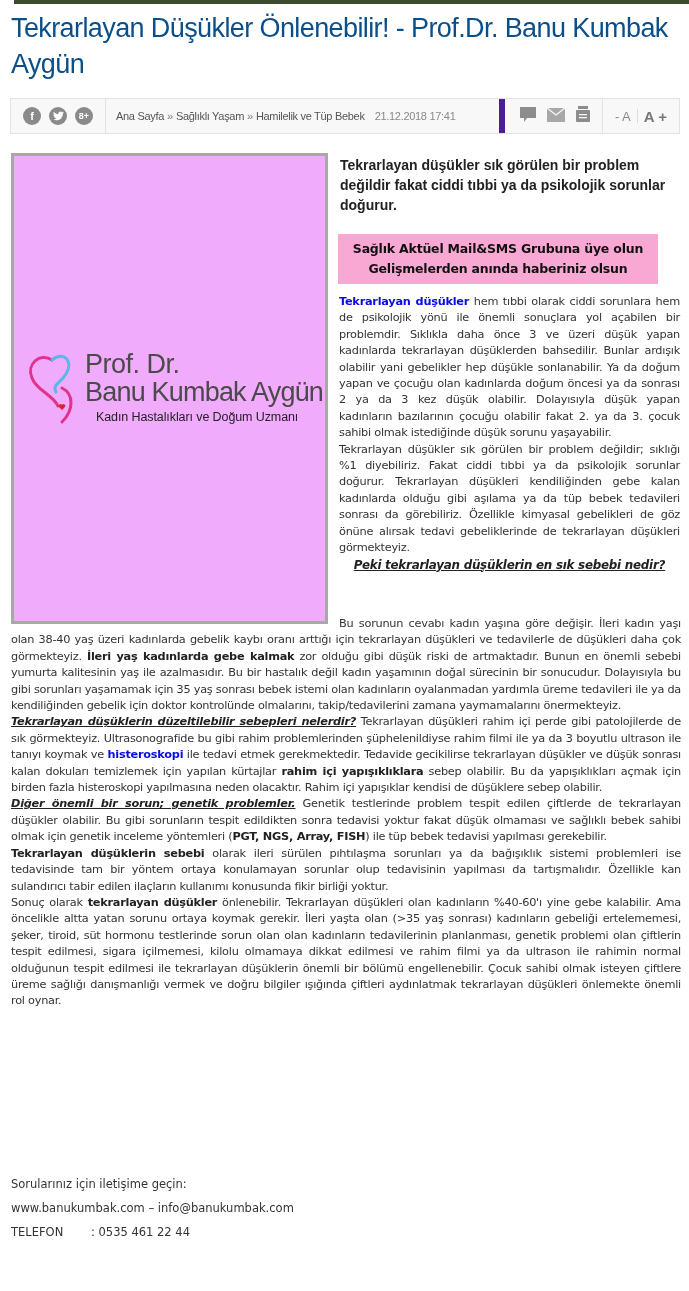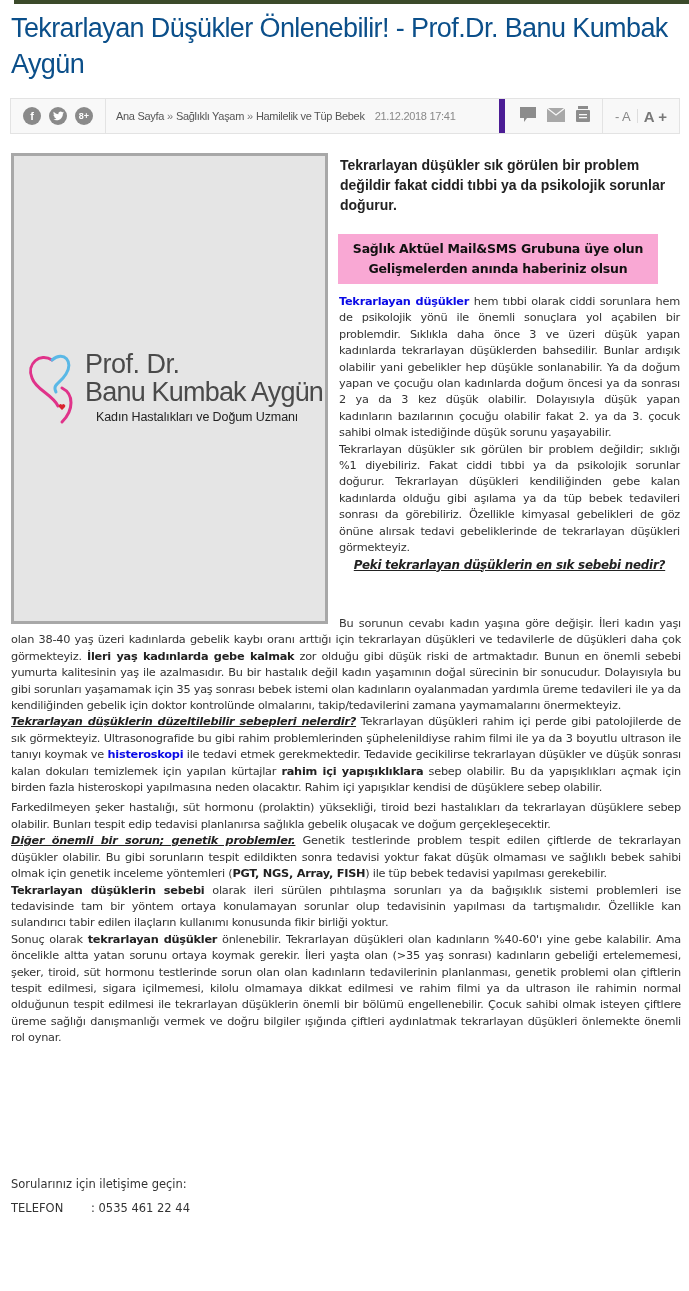--- a/index.html
+++ b/index.html
@@ -27,21 +27,21 @@
   .crumbs .sep { margin: 0 3px; color: #777; }
   .crumbs .date { margin-left: 10px; color: #888; }
   .actions { display: flex; align-items: center; gap: 10px; padding: 0 14px; height: 100%; border-right: 1px solid #e3e3e3; width: 98px; }
   .fontsize { display: flex; align-items: center; gap: 6px; padding: 0 12px; height: 100%; font-family: "Liberation Sans", sans-serif; color: #888; }
   .fontsize .small { font-size: 13px; }
   .fontsize .div { width: 1px; height: 14px; background: #ddd; }
   .fontsize .big { font-size: 15px; font-weight: bold; color: #777; }
 
   .logo-box {
     position: absolute; left: 11px; top: 153px; width: 317px; height: 471px;
-    border: 3px solid #a8a8a8; background: #e5e5e5;
+    border: 3px solid #a8a8a8; background: #f0abfc;
   }
   .logo { position: absolute; left: 8px; top: 192px; width: 300px; height: 80px; }
   .logo .l1 { position: absolute; left: 63px; top: 2px; font-family: "Liberation Sans", sans-serif; font-size: 27px; color: #4a4a4a; letter-spacing: -0.5px; line-height: 28px; }
   .logo .l2 { position: absolute; left: 63px; top: 30px; font-family: "Liberation Sans", sans-serif; font-size: 27px; color: #4a4a4a; letter-spacing: -0.8px; line-height: 28px; white-space: nowrap; }
   .logo .l3 { position: absolute; left: 74px; top: 62px; font-family: "Liberation Sans", sans-serif; font-size: 12.5px; color: #222; white-space: nowrap; letter-spacing: -0.1px; }
   .logo svg { position: absolute; left: 0; top: 2px; }
 
   .lead {
     position: absolute; left: 340px; top: 155px; width: 340px;
     font-family: "Liberation Sans", sans-serif; font-weight: bold; font-size: 14px; line-height: 20px; color: #222;
@@ -142,22 +142,22 @@
 
 <div class="col-right body-text">
   <p><a class="link-blue">Tekrarlayan düşükler</a><span> hem tıbbi olarak ciddi sorunlara hem de psikolojik yönü ile önemli sonuçlara yol açabilen bir problemdir. Sıklıkla daha önce 3 ve üzeri düşük yapan kadınlarda tekrarlayan düşüklerden bahsedilir. Bunlar ardışık olabilir yani gebelikler hep düşükle sonlanabilir. Ya da doğum yapan ve çocuğu olan kadınlarda doğum öncesi ya da sonrası 2 ya da 3 kez düşük olabilir. Dolayısıyla düşük yapan kadınların bazılarının çocuğu olabilir fakat 2. ya da 3. çocuk sahibi olmak istediğinde düşük sorunu yaşayabilir.</span></p>
   <p>Tekrarlayan düşükler sık görülen bir problem değildir; sıklığı %1 diyebiliriz. Fakat ciddi tıbbi ya da psikolojik sorunlar doğurur. Tekrarlayan düşükleri kendiliğinden gebe kalan kadınlarda olduğu gibi aşılama ya da tüp bebek tedavileri sonrası da görebiliriz. Özellikle kimyasal gebelikleri de göz önüne alırsak tedavi gebeliklerinde de tekrarlayan düşükleri görmekteyiz.</p>
   <p style="text-align:center;"><span class="heading-u" style="font-size:11.9px;">Peki tekrarlayan düşüklerin en sık sebebi nedir?</span></p>
 </div>
 
 <div class="col-full body-text" style="top: 616px;">
   <p style="text-indent: 328px;"><span>Bu sorunun cevabı kadın yaşına göre değişir. İleri kadın yaşı olan 38-40 yaş üzeri kadınlarda gebelik kaybı oranı arttığı için tekrarlayan düşükleri ve tedavilerle de düşükleri daha çok görmekteyiz. </span><span class="b">İleri yaş kadınlarda gebe kalmak</span><span> zor olduğu gibi düşük riski de artmaktadır. Bunun en önemli sebebi yumurta kalitesinin yaş ile azalmasıdır. Bu bir hastalık değil kadın yaşamının doğal sürecinin bir sonucudur. Dolayısıyla bu gibi sorunları yaşamamak için 35 yaş sonrası bebek istemi olan kadınların oyalanmadan yardımla üreme tedavileri ile ya da kendiliğinden gebelik için doktor kontrolünde olmalarını, takip/tedavilerini zamana yaymamalarını önermekteyiz.</span></p>
   <p style="margin-top:0;"><span class="heading-u">Tekrarlayan düşüklerin düzeltilebilir sebepleri nelerdir?</span><span> Tekrarlayan düşükleri rahim içi perde gibi patolojilerde de sık görmekteyiz. Ultrasonografide bu gibi rahim problemlerinden şüphelenildiyse rahim filmi ile ya da 3 boyutlu ultrason ile tanıyı koymak ve </span><a class="link-blue">histeroskopi</a><span> ile tedavi etmek gerekmektedir. Tedavide gecikilirse tekrarlayan düşükler ve düşük sonrası kalan dokuları temizlemek için yapılan kürtajlar </span><span class="b">rahim içi yapışıklıklara</span><span> sebep olabilir. Bu da yapışıklıkları açmak için birden fazla histeroskopi yapılmasına neden olacaktır. Rahim içi yapışıklar kendisi de düşüklere sebep olabilir.</span></p>
-  <p style="margin-top:4px;">Farkedilmeyen şeker hastalığı, süt hormonu (prolaktin) yüksekliği, tiroid bezi hastalıkları da tekrarlayan düşüklere sebep olabilir. Bunları tespit edip tedavisi planlanırsa sağlıkla gebelik oluşacak ve doğum gerçekleşecektir.</p>
   <p><span class="heading-u">Diğer önemli bir sorun; genetik problemler.</span><span> Genetik testlerinde problem tespit edilen çiftlerde de tekrarlayan düşükler olabilir. Bu gibi sorunların tespit edildikten sonra tedavisi yoktur fakat düşük olmaması ve sağlıklı bebek sahibi olmak için genetik inceleme yöntemleri (</span><span class="b">PGT, NGS, Array, FISH</span><span>) ile tüp bebek tedavisi yapılması gerekebilir.</span></p>
   <p><span class="b">Tekrarlayan düşüklerin sebebi</span><span> olarak ileri sürülen pıhtılaşma sorunları ya da bağışıklık sistemi problemleri ise tedavisinde tam bir yöntem ortaya konulamayan sorunlar olup tedavisinin yapılması da tartışmalıdır. Özellikle kan sulandırıcı tabir edilen ilaçların kullanımı konusunda fikir birliği yoktur.</span></p>
   <p><span>Sonuç olarak </span><span class="b">tekrarlayan düşükler</span><span> önlenebilir. Tekrarlayan düşükleri olan kadınların %40-60'ı yine gebe kalabilir. Ama öncelikle altta yatan sorunu ortaya koymak gerekir. İleri yaşta olan (&gt;35 yaş sonrası) kadınların gebeliği ertelememesi, şeker, tiroid, süt hormonu testlerinde sorun olan olan kadınların tedavilerinin planlanması, genetik problemi olan çiftlerin tespit edilmesi, sigara içilmemesi, kilolu olmamaya dikkat edilmesi ve rahim filmi ya da ultrason ile rahimin normal olduğunun tespit edilmesi ile tekrarlayan düşüklerin önemli bir bölümü engellenebilir. Çocuk sahibi olmak isteyen çiftlere üreme sağlığı danışmanlığı vermek ve doğru bilgiler ışığında çiftleri aydınlatmak tekrarlayan düşükleri önlemekte önemli rol oynar.</span></p>
 </div>
 
 <div class="contact">
   <div>Sorularınız için iletişime geçin:</div>
+  <div>www.banukumbak.com – info@banukumbak.com</div>
   <div><span class="tab">TELEFON</span><span>: 0535 461 22 44</span></div>
 </div>
 
 </body></html>

